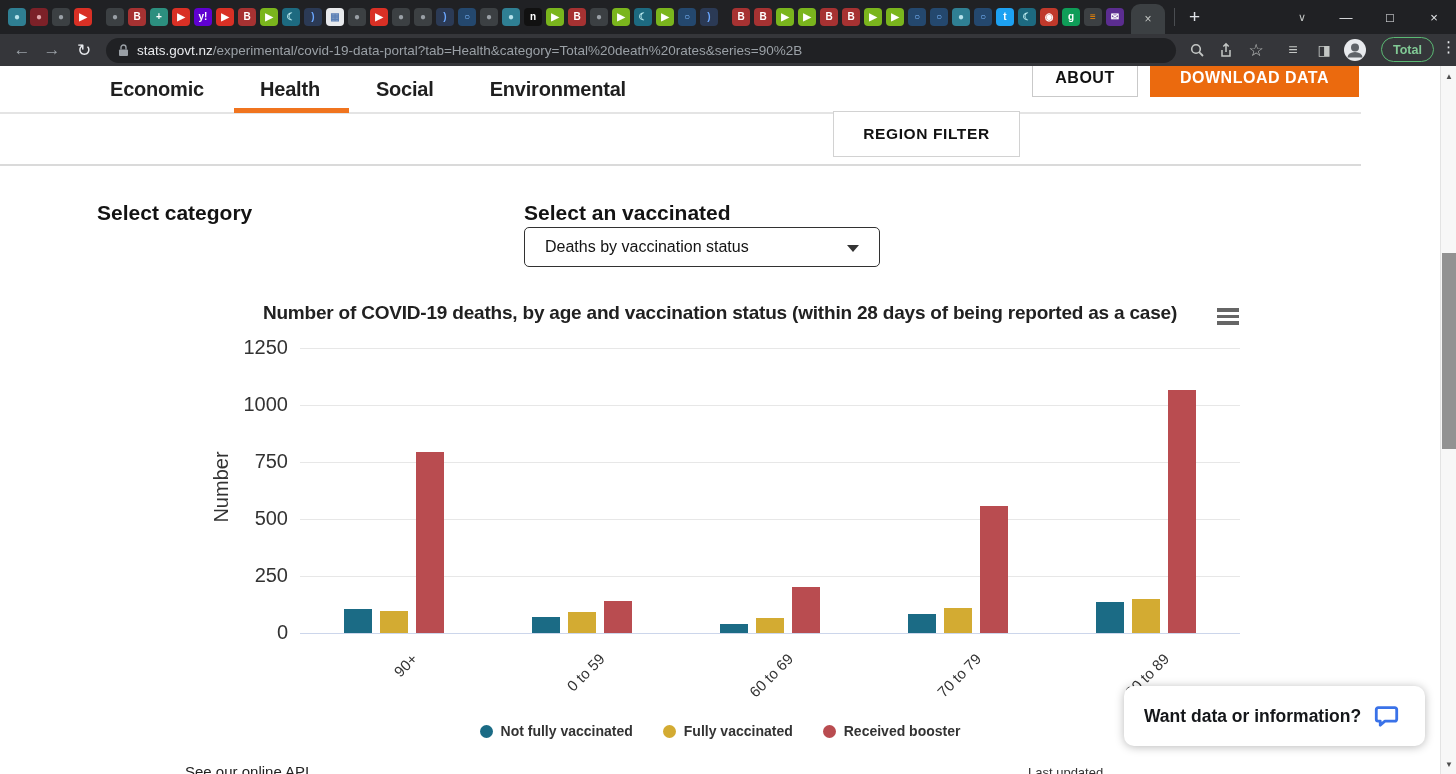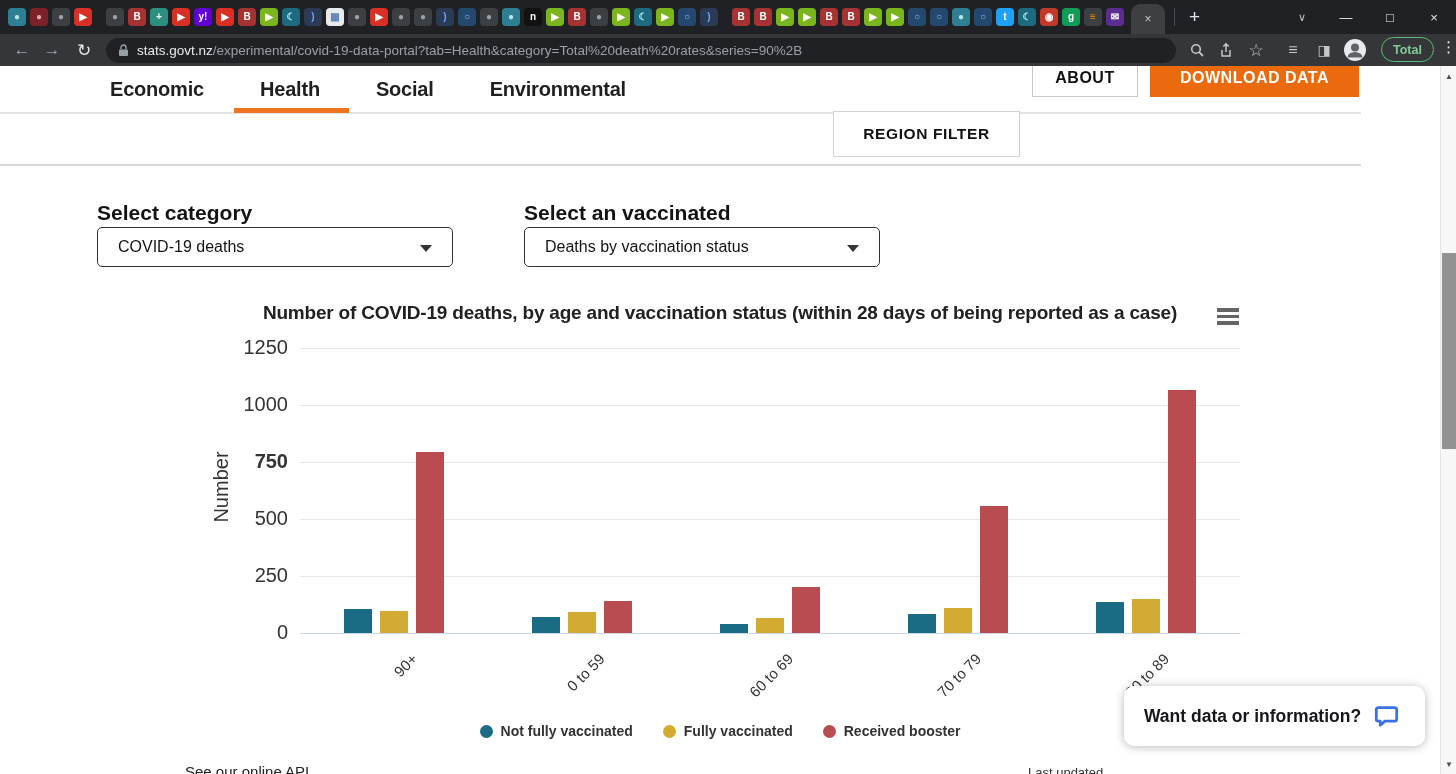--- a/index.html
+++ b/index.html
@@ -209,24 +209,20 @@
       </div>
     <div class="abs btn-download">
         <span>DOWNLOAD DATA</span>
       </div>
     <div class="abs btn-region">
         <span>REGION FILTER</span>
       </div>
     <div class="abs divider2"></div>
 
     <div class="abs fld-label" style="left:97px;top:135px;">Select category</div>
-    <div class="abs dropdown" style="left:97px;">
-      <span>COVID-19 deaths</span>
-      <span class="caret"></span>
-    </div>
 
     <div class="abs fld-label" style="left:524px;top:135px;">Select an vaccinated</div>
     <div class="abs dropdown" style="left:524px;">
       <span>Deaths by vaccination status</span>
       <span class="caret"></span>
     </div>
 
     <div class="abs chart-title">Number of COVID-19 deaths, by age and vaccination status (within 28 days of being reported as a case)</div>
     <div class="abs burger">
         <div></div>
@@ -235,21 +231,21 @@
       </div>
     <div class="abs y-title">Number</div>
     <div>
         <div class="gridline" style="left: 300px; top: 567px; width: 940px; background: rgb(204, 214, 235);"></div>
         <div class="ytick" style="left: 178px; top: 555px;">0</div>
         <div class="gridline" style="left: 300px; top: 510px; width: 940px; background: rgb(231, 231, 231);"></div>
         <div class="ytick" style="left: 178px; top: 498px;">250</div>
         <div class="gridline" style="left: 300px; top: 453px; width: 940px; background: rgb(231, 231, 231);"></div>
         <div class="ytick" style="left: 178px; top: 441px;">500</div>
         <div class="gridline" style="left: 300px; top: 396px; width: 940px; background: rgb(231, 231, 231);"></div>
-        <div class="ytick" style="left: 178px; top: 384px; font-weight: bold;">750</div>
+        <div class="ytick" style="left: 178px; top: 384px;">750</div>
         <div class="gridline" style="left: 300px; top: 339px; width: 940px; background: rgb(231, 231, 231);"></div>
         <div class="ytick" style="left: 178px; top: 327px;">1000</div>
         <div class="gridline" style="left: 300px; top: 282px; width: 940px; background: rgb(231, 231, 231);"></div>
         <div class="ytick" style="left: 178px; top: 270px;">1250</div>
         <div class="bar" style="left: 344px; top: 543.06px; height: 23.94px; background: rgb(27, 107, 133);"></div>
         <div class="bar" style="left: 532px; top: 551.04px; height: 15.96px; background: rgb(27, 107, 133);"></div>
         <div class="bar" style="left: 720px; top: 558.336px; height: 8.664px; background: rgb(27, 107, 133);"></div>
         <div class="bar" style="left: 908px; top: 547.62px; height: 19.38px; background: rgb(27, 107, 133);"></div>
         <div class="bar" style="left: 1096px; top: 536.448px; height: 30.552px; background: rgb(27, 107, 133);"></div>
         <div class="bar" style="left: 380px; top: 545.34px; height: 21.66px; background: rgb(211, 171, 50);"></div>

